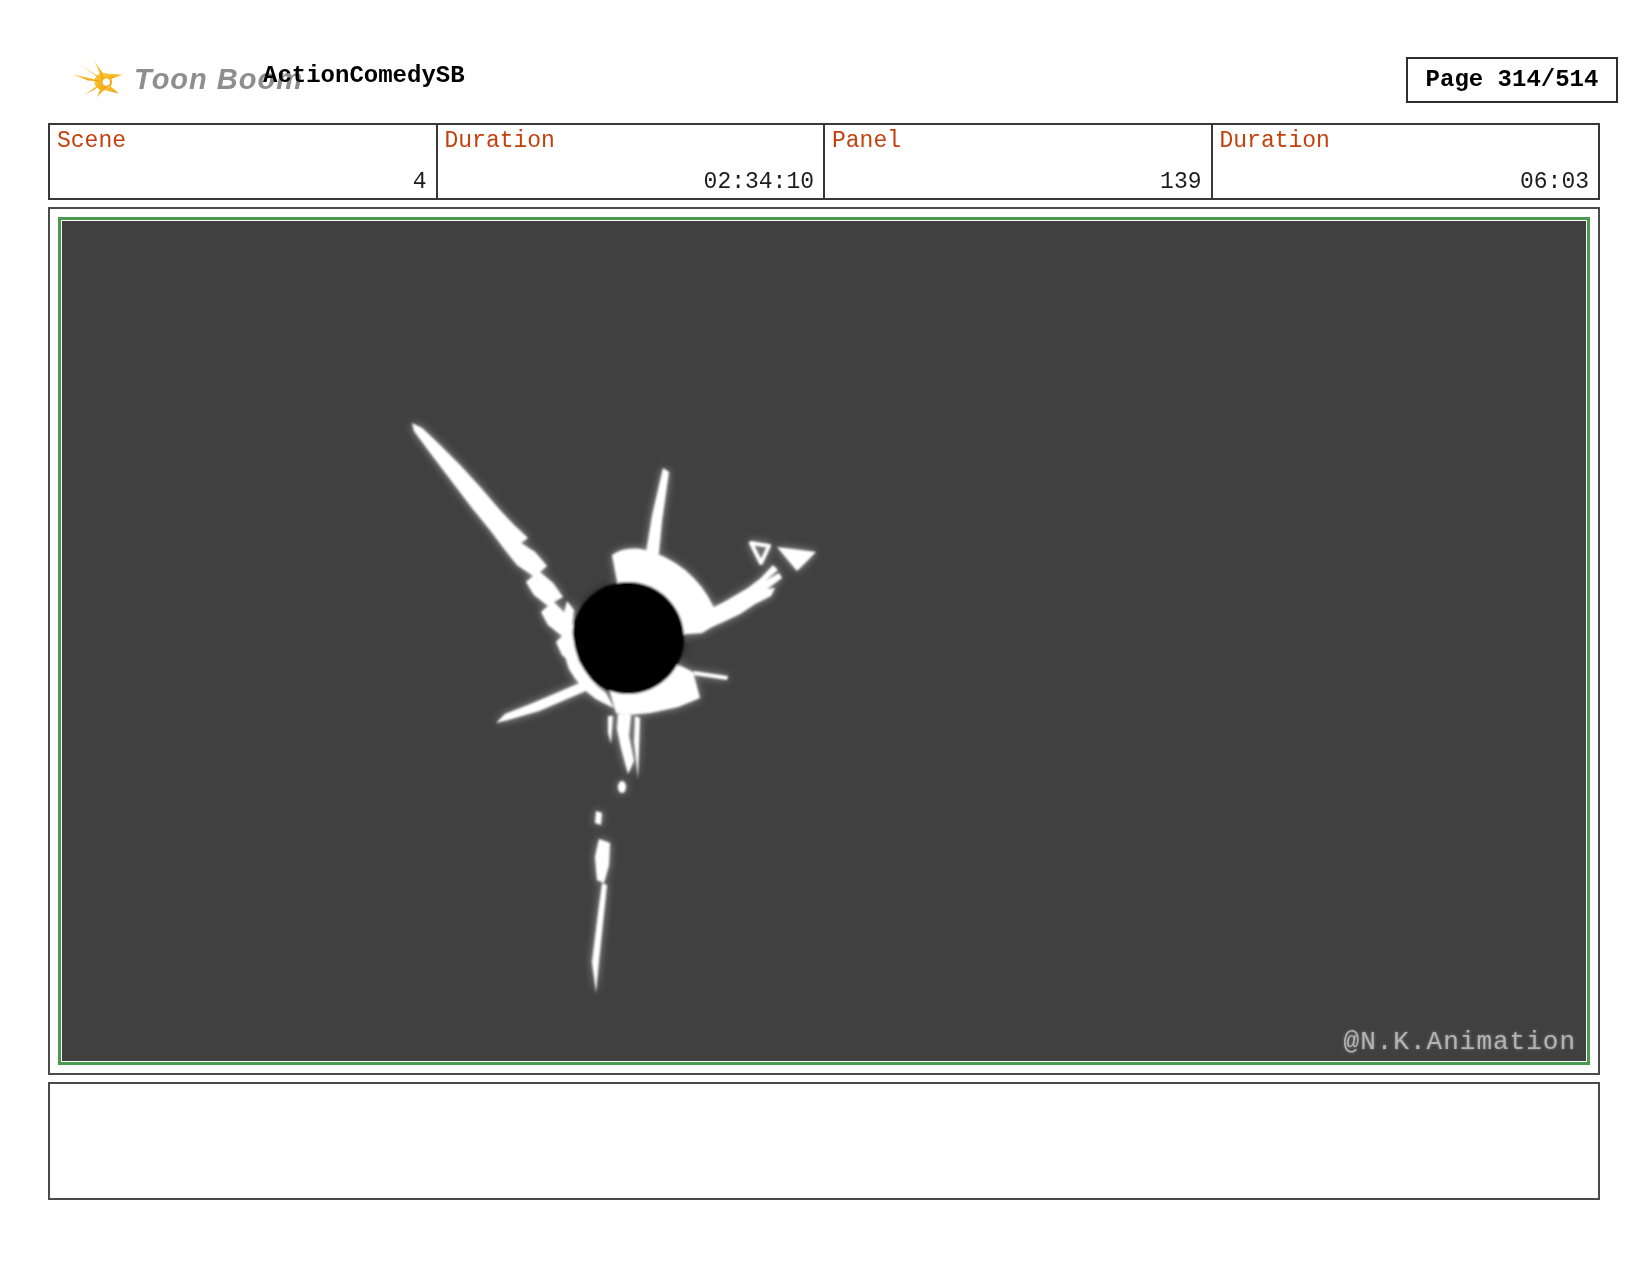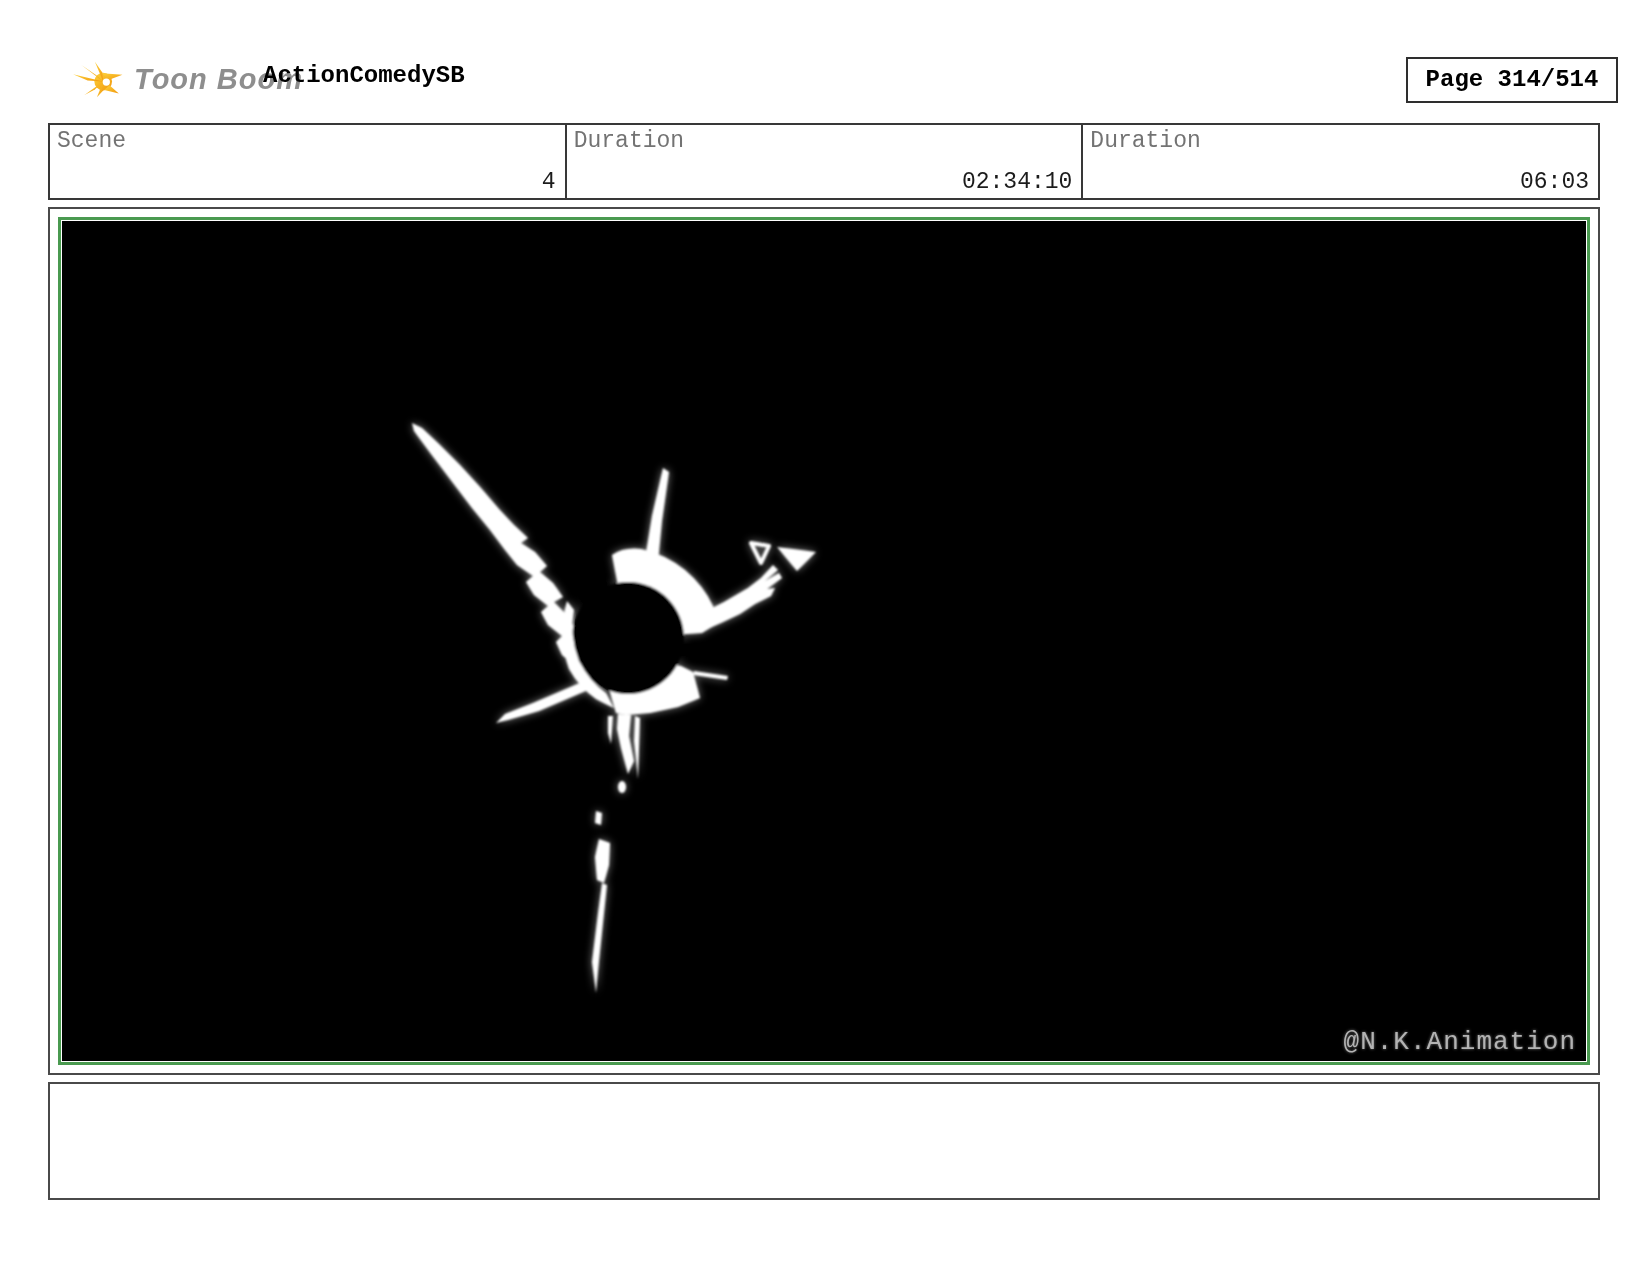--- a/index.html
+++ b/index.html
@@ -20,29 +20,29 @@
     position:absolute;left:1406px;top:57px;width:212px;height:46px;box-sizing:border-box;
     border:2px solid #2e2e2e;text-align:center;line-height:42px;font-weight:bold;font-size:24px;color:#000;
   }
   
   .info-row{
     position:absolute;left:48px;top:123px;width:1552px;height:77px;box-sizing:border-box;
     border:2px solid #383838;display:flex;background:#fff;
   }
   .info-cell{flex:1 1 0;position:relative;}
   .info-cell + .info-cell{border-left:2px solid #383838;}
-  .info-label{position:absolute;top:3px;left:7px;font-size:23px;color:#737373;}
+  .info-label{position:absolute;top:3px;left:7px;font-size:23px;color:#c2410c;}
   .info-value{position:absolute;bottom:3px;right:9px;font-size:23px;color:#1c1c1c;}
   
   .panel-frame{
     position:absolute;left:48px;top:207px;width:1552px;height:868px;box-sizing:border-box;
     border:2px solid #4a4a4a;background:#fff;
   }
   .panel-green{position:absolute;left:8px;top:8px;right:8px;bottom:8px;border:3px solid #4a9a50;}
-  .panel-black{position:absolute;left:1px;top:1px;right:1px;bottom:1px;background:#000000;overflow:hidden;}
+  .panel-black{position:absolute;left:1px;top:1px;right:1px;bottom:1px;background:#404040;overflow:hidden;}
   .panel-black svg{position:absolute;left:0;top:0;width:100%;height:100%;display:block;}
   .watermark{
     position:absolute;right:10px;bottom:4px;font-size:26px;color:#b3b3b3;letter-spacing:1px;
     text-shadow:0 0 3px rgba(150,150,150,.8);
   }
   
   .caption-box{
     position:absolute;left:48px;top:1082px;width:1552px;height:118px;box-sizing:border-box;
     border:2px solid #4a4a4a;background:#fff;font-size:23px;color:#1c1c1c;padding:6px 8px;
   }
@@ -79,20 +79,24 @@
 <div class="page-box">Page 314/514</div>
 
 <div class="info-row">
   <div class="info-cell">
     <span class="info-label">Scene</span>
     <span class="info-value">4</span>
   </div>
   <div class="info-cell">
     <span class="info-label">Duration</span>
     <span class="info-value">02:34:10</span>
+  </div>
+  <div class="info-cell">
+    <span class="info-label">Panel</span>
+    <span class="info-value">139</span>
   </div>
   <div class="info-cell">
     <span class="info-label">Duration</span>
     <span class="info-value">06:03</span>
   </div>
 </div>
 
 <div class="panel-frame">
   <div class="panel-green">
     <div class="panel-black">

